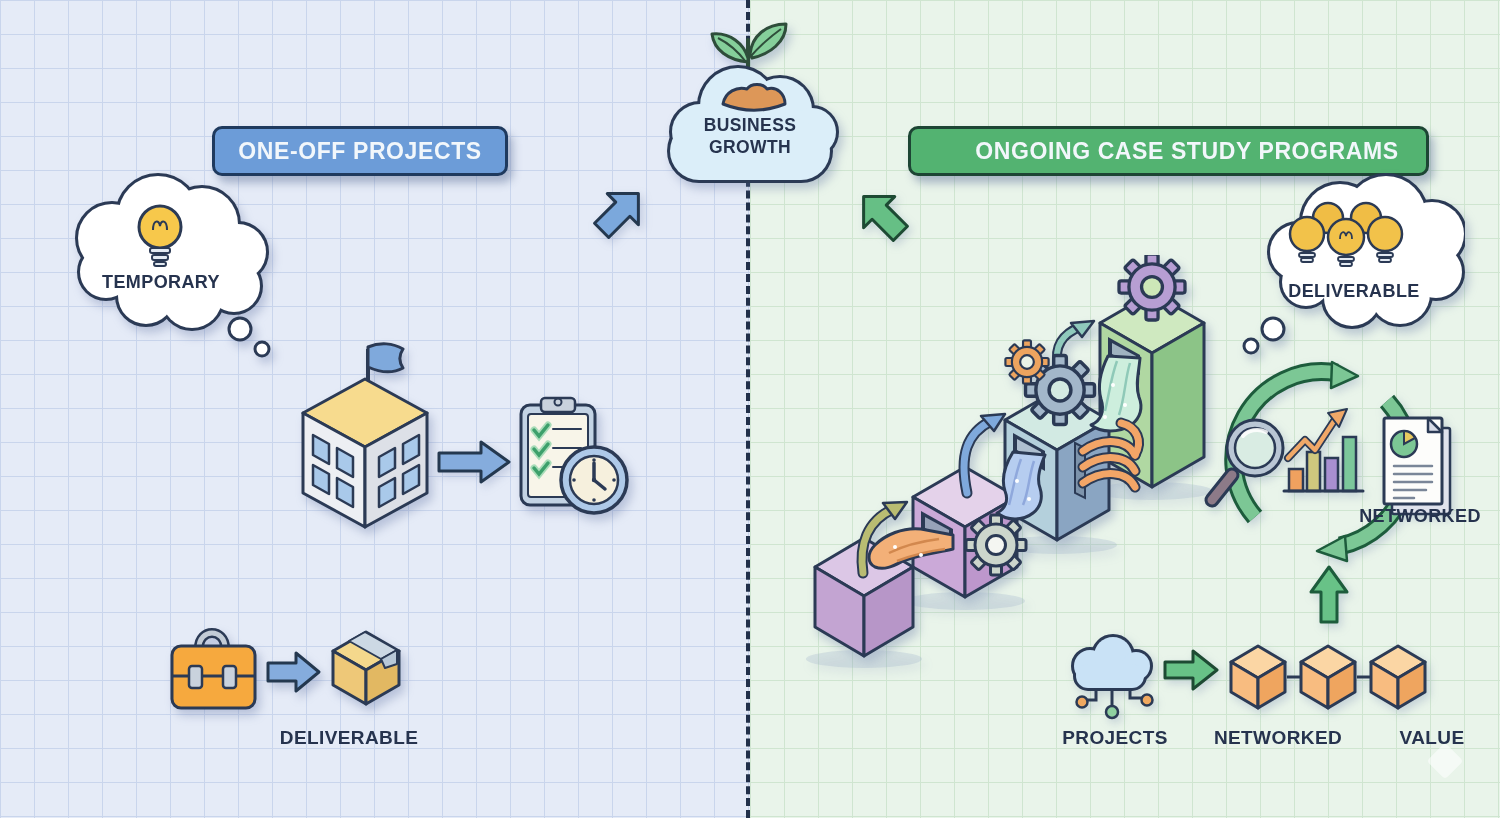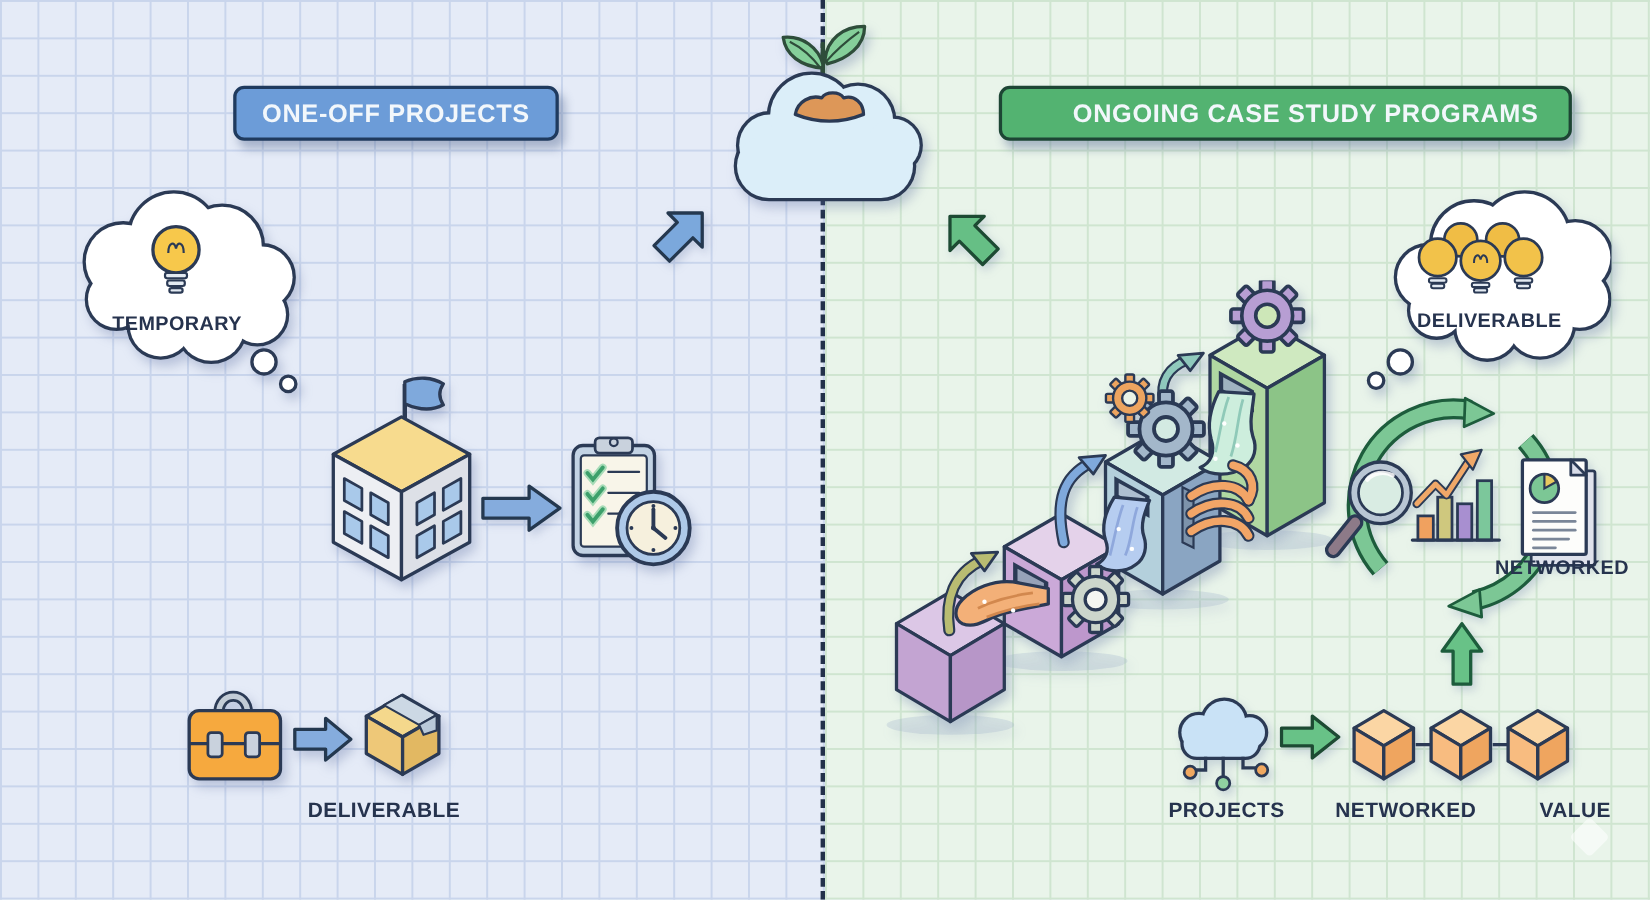--- a/index.html
+++ b/index.html
@@ -13,21 +13,21 @@
     background-size:34px 34px;}
   .bg-right{left:750px;background-color:#e9f4ea;
     background-image:linear-gradient(#cfe5d0 1.5px,transparent 1.5px),
                      linear-gradient(90deg,#cfe5d0 1.5px,transparent 1.5px);
     background-size:34px 34px;}
   .divider{position:absolute;left:746px;top:0;height:818px;width:0;
     border-left:4px dashed #22304a;}
   .header{position:absolute;display:flex;align-items:center;justify-content:center;
     font-weight:bold;font-size:23px;letter-spacing:.6px;color:#f2f7fb;
     border:3px solid #1f3a5e;border-radius:10px;
-    box-shadow:5px 7px 9px rgba(90,110,150,.45);}
+    box-shadow:5px 7px 9px rgba(90,110,150,.45);margin-top:48px;}
   .header-left{left:212px;top:78px;width:290px;height:44px;background:#6c9cd8;}
   .header-right{left:908px;top:78px;width:478px;height:44px;background:#53b371;border-color:#1d4534;padding-left:37px;}
   .label{position:absolute;font-weight:bold;color:#26334e;text-align:center;
     font-size:19px;letter-spacing:.4px;}
   .label-sm{font-size:18px;}
   .growth-label{position:absolute;left:660px;top:114px;width:180px;text-align:center;
     font-weight:bold;color:#26334e;font-size:17.5px;line-height:1.28;letter-spacing:.4px;}
   .shadow{filter:drop-shadow(4px 6px 5px rgba(90,110,160,.32));}
   .shadow-soft{filter:drop-shadow(3px 4px 4px rgba(90,110,160,.25));}
   .sparkle{position:absolute;left:1432px;top:748px;width:26px;height:26px;
@@ -65,20 +65,24 @@
       <g fill="#dbeef9">
         <circle cx="60" cy="118" r="28"></circle>
           <circle cx="98" cy="92" r="38"></circle>
         <circle cx="140" cy="96" r="32"></circle>
           <circle cx="172" cy="118" r="24"></circle>
         <rect x="30" y="108" width="160" height="58" rx="29"></rect>
       </g>
     </g>
     <path d="M83,90 C85,78 97,72 107,75 C111,69 123,69 127,75 C137,72 145,80 145,90 C125,98 103,98 83,90 Z" fill="#dd9758" stroke="#2b3a55" stroke-width="3" stroke-linejoin="round"></path>
   </svg>
+  <div class="growth-label">
+    <div>BUSINESS</div>
+    <div>GROWTH</div>
+  </div>
 
   <svg class="abs shadow-soft" style="left:588px;top:180px;width:64px;height:64px" viewBox="0 0 64 64">
     <g transform="rotate(-45 32 32)">
       <polygon points="6,22 36,22 36,10 58,32 36,54 36,42 6,42" fill="#7ba8dc" stroke="#24384f" stroke-width="3" stroke-linejoin="round"></polygon>
     </g>
   </svg>
   <svg class="abs shadow-soft" style="left:850px;top:183px;width:64px;height:64px" viewBox="0 0 64 64">
     <g transform="rotate(45 32 32)">
       <polygon points="58,22 28,22 28,10 6,32 28,54 28,42 58,42" fill="#66bf85" stroke="#1d4a33" stroke-width="3" stroke-linejoin="round"></polygon>
     </g>
@@ -111,21 +115,21 @@
       <circle cx="212" cy="177" r="7" fill="#ffffff" stroke="#2b3a55" stroke-width="3"></circle>
     </g>
     <g>
       <circle cx="110" cy="55" r="21" fill="#f7c84b" stroke="#2b3a55" stroke-width="3"></circle>
       <path d="M103,58 C103,48 109,47 110,54 C111,47 117,48 117,58" fill="none" stroke="#2b3a55" stroke-width="2"></path>
       <rect x="100" y="76" width="20" height="5" rx="2" fill="#e3eaf2" stroke="#2b3a55" stroke-width="2"></rect>
       <rect x="102" y="83" width="16" height="5" rx="2" fill="#e3eaf2" stroke="#2b3a55" stroke-width="2"></rect>
       <rect x="104" y="90" width="12" height="4" rx="2" fill="#e3eaf2" stroke="#2b3a55" stroke-width="2"></rect>
     </g>
   </svg>
-  <div class="label label-sm" style="left:61px;top:284px;width:200px">TEMPORARY</div>
+  <div class="label label-sm" style="left:61px;top:272px;width:200px">TEMPORARY</div>
 
   <svg class="abs shadow" style="left:1240px;top:172px;width:225px;height:192px" viewBox="0 0 225 192">
     <g>
       <g fill="#ffffff" stroke="#2b3a55" stroke-width="6">
         <circle cx="58" cy="80" r="28"></circle>
           <circle cx="100" cy="50" r="38"></circle>
         <circle cx="146" cy="44" r="40"></circle>
           <circle cx="192" cy="62" r="32"></circle>
         <circle cx="196" cy="100" r="26"></circle>
           <circle cx="160" cy="122" r="30"></circle>

